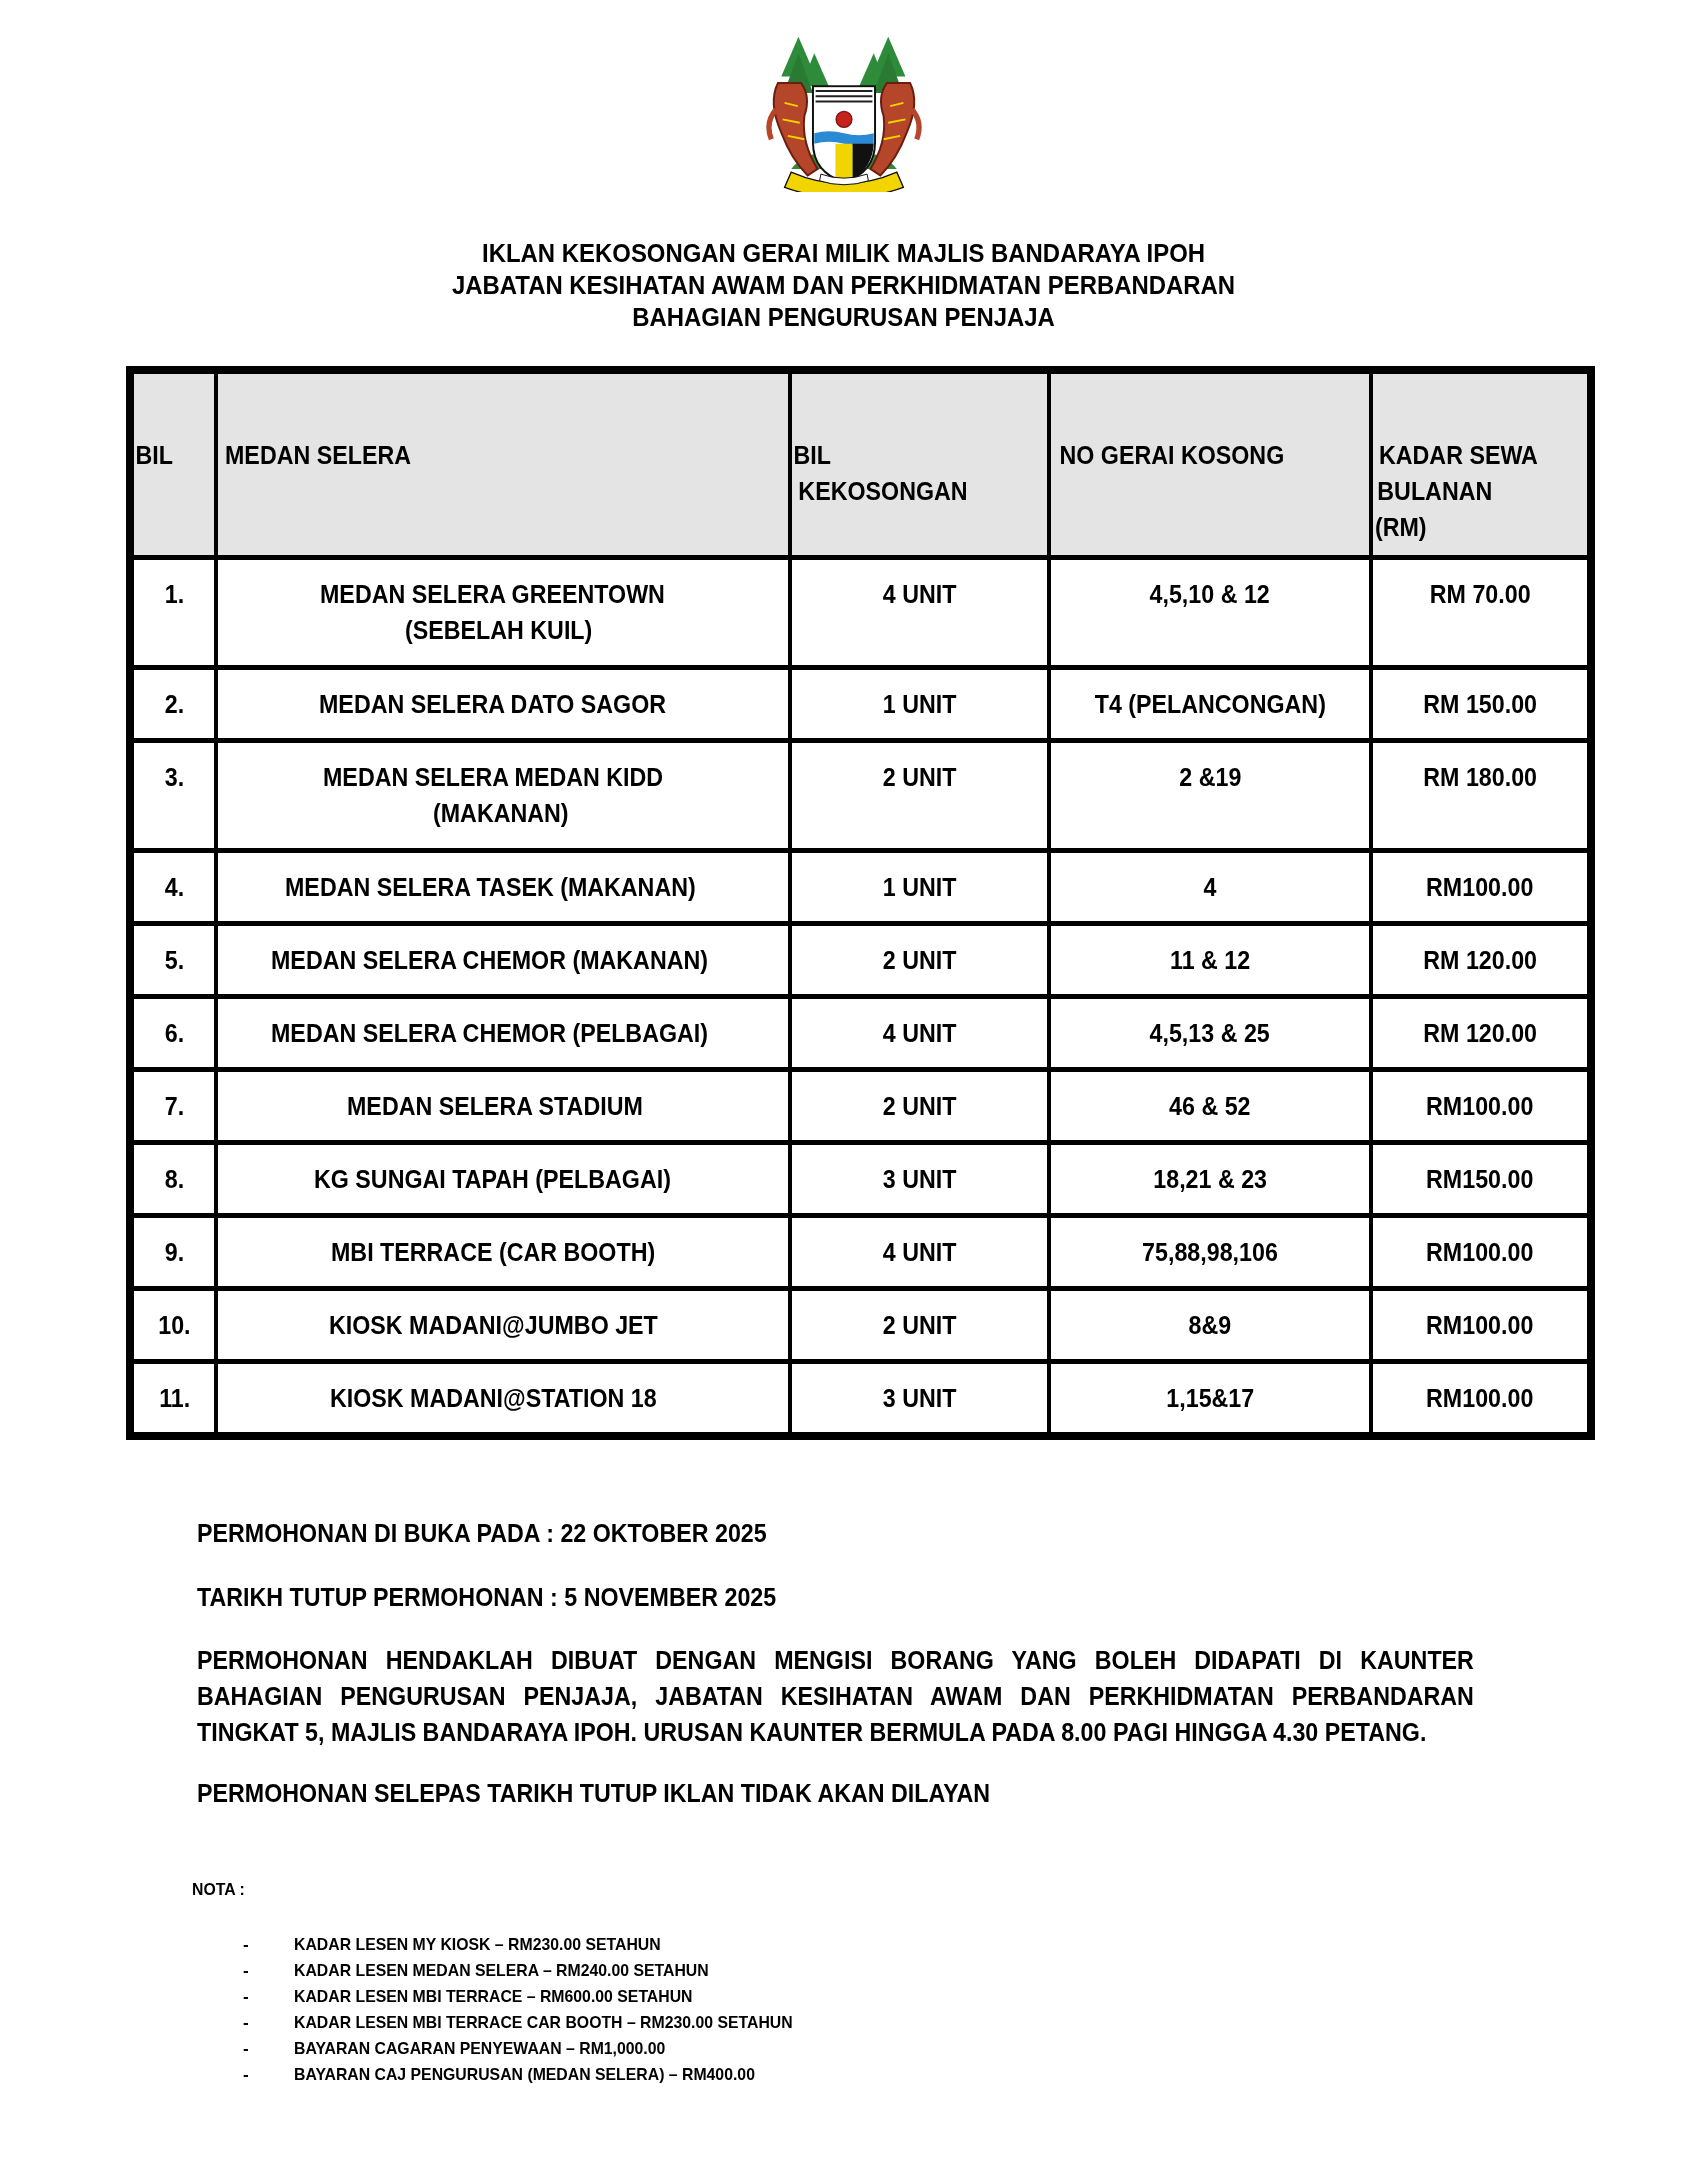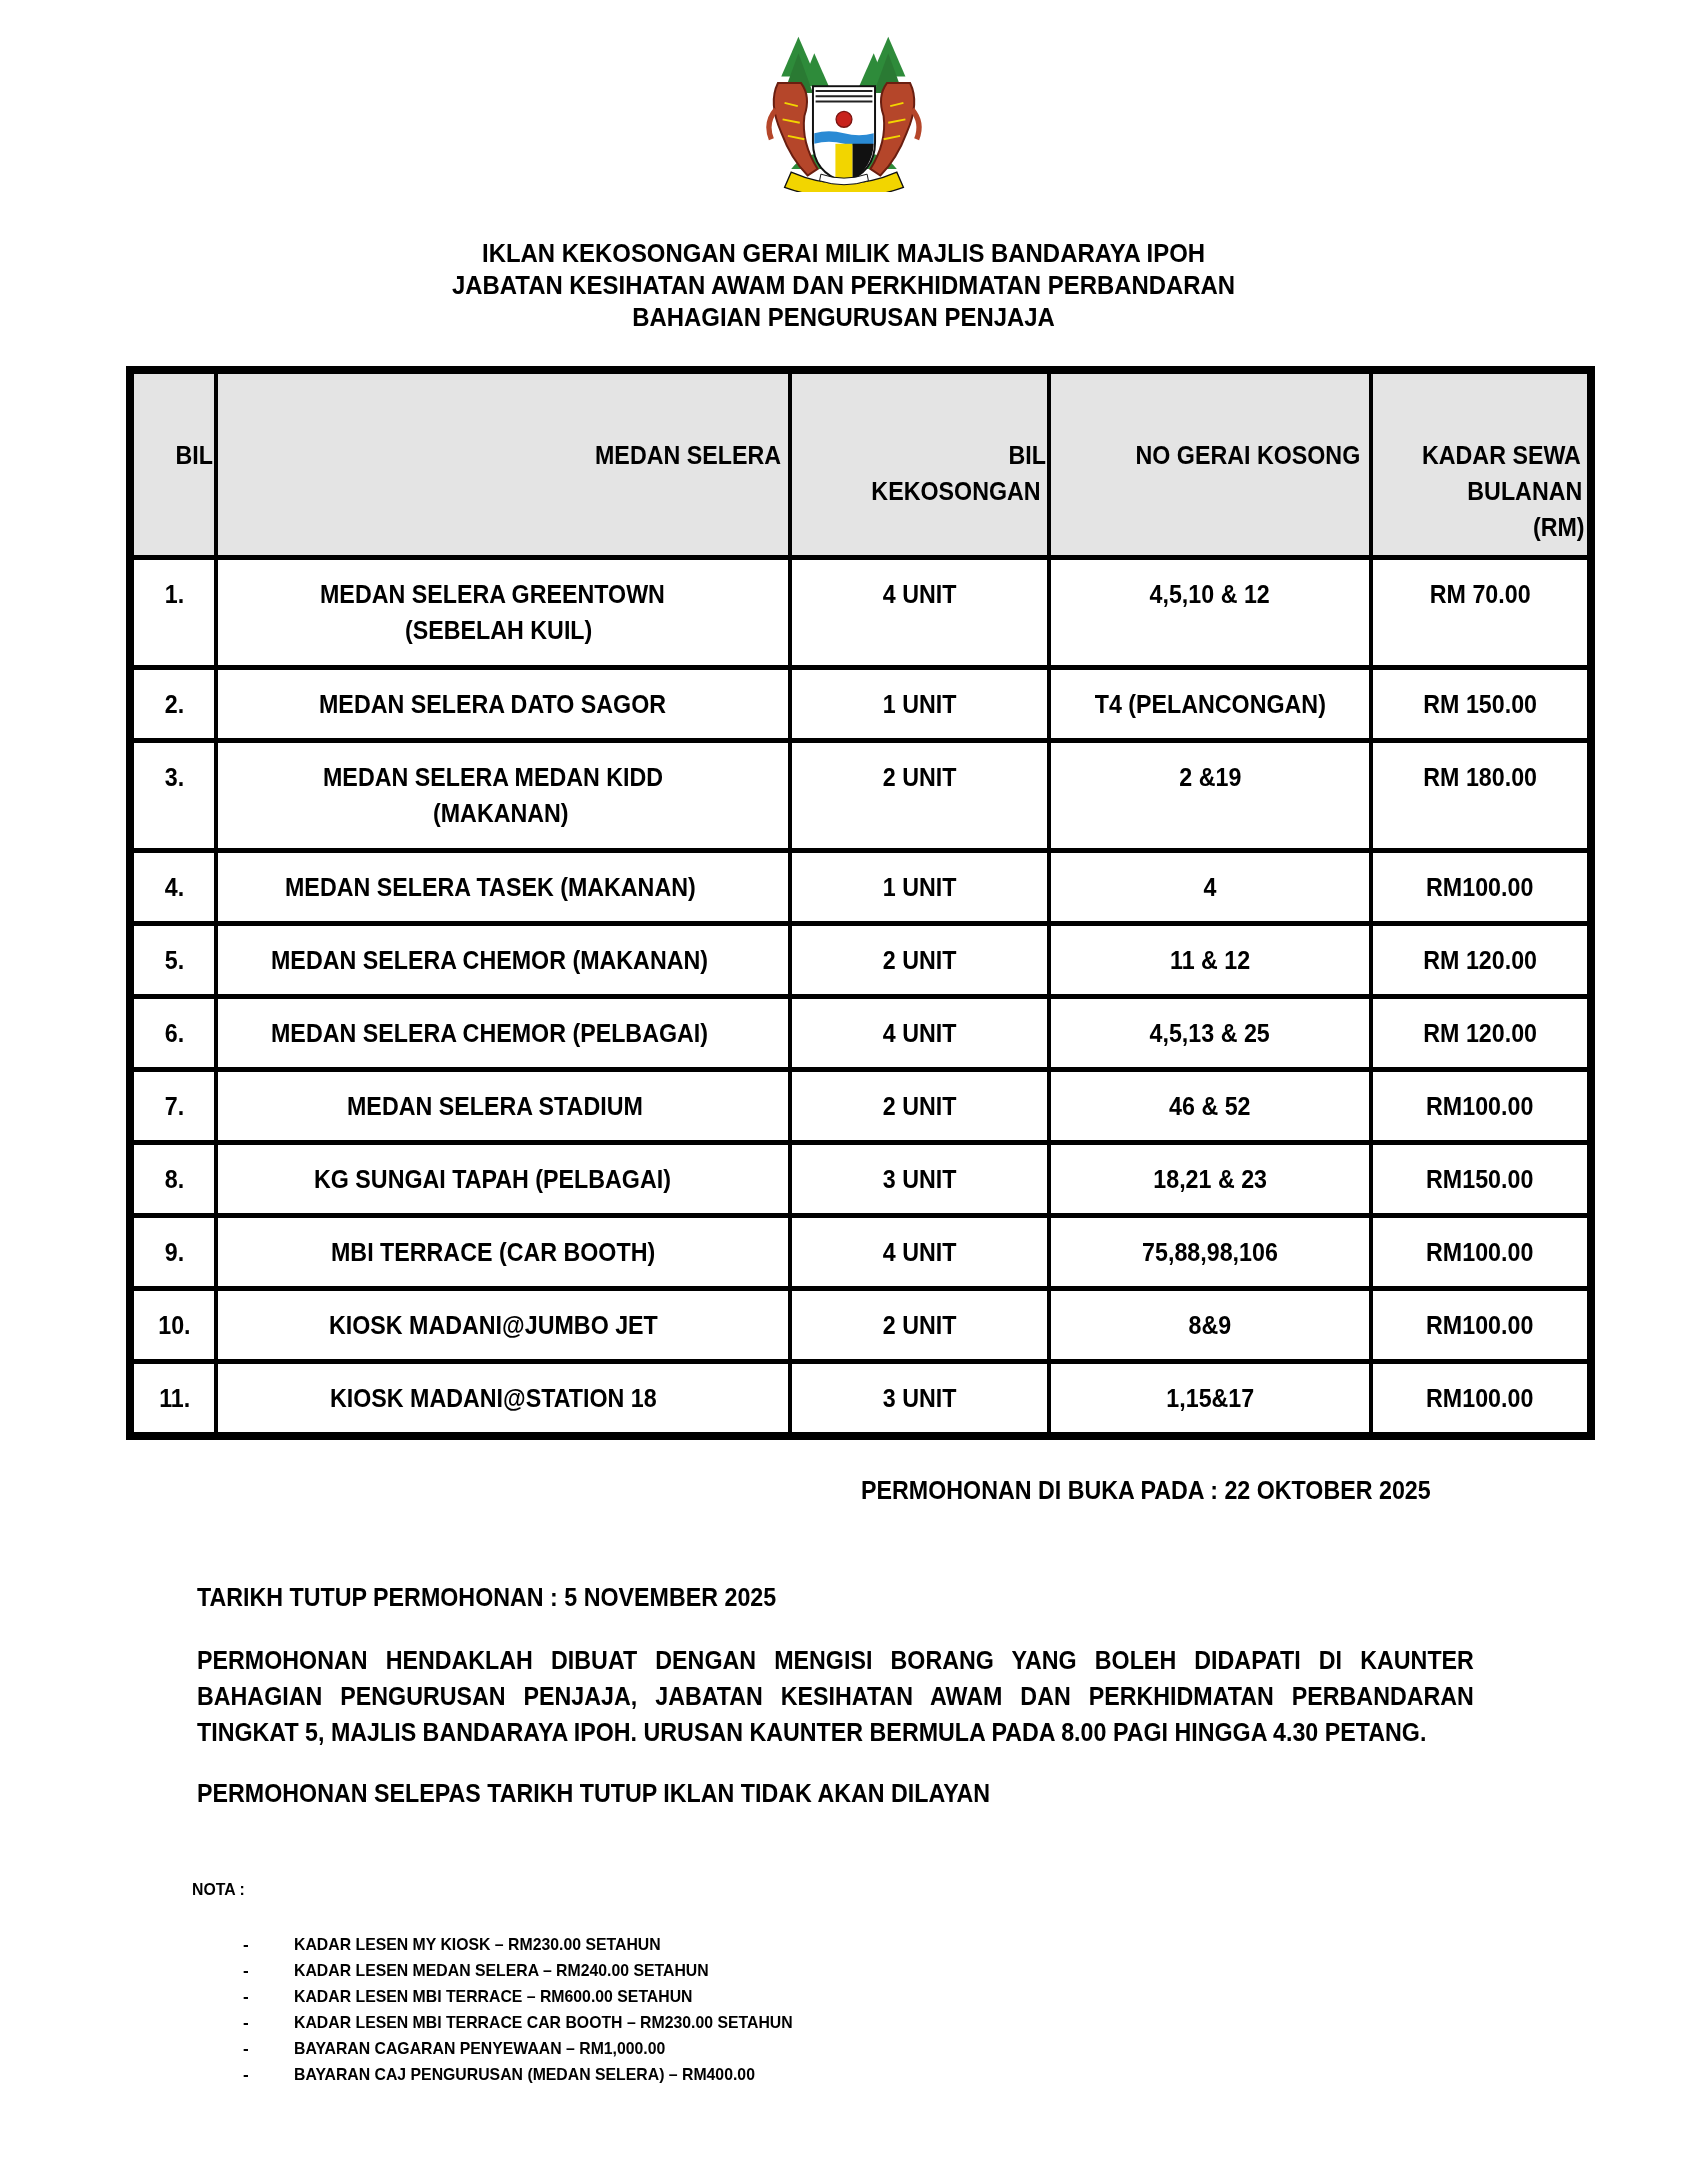--- a/index.html
+++ b/index.html
@@ -71,21 +71,21 @@
       font-weight: bold;
       font-size: 25px;
       line-height: 36px;
       vertical-align: top;
       padding: 0;
     }
     table.vacancy th {
       background: #e4e4e4;
       height: 187px;
       vertical-align: top;
-      text-align: right;
+      text-align: left;
       padding-top: 63px;
       box-sizing: border-box;
     }
     table.vacancy td {
       background: #ffffff;
       text-align: center;
       padding-top: 16px;
       padding-bottom: 16px;
     }
     table.vacancy td.name {
@@ -101,21 +101,21 @@
     
     .info {
       position: absolute;
       left: 197px;
       width: 1277px;
       font-weight: bold;
       font-size: 25px;
       line-height: 36px;
     }
     .info .cond-left { white-space: nowrap; }
-    .open-date { top: 1472px; text-align: right; }
+    .open-date { top: 1515px; }
     .close-date { top: 1579px; }
     .instructions {
       top: 1642px;
       text-align: justify;
       text-align-last: left;
       transform: scaleX(0.93);
       transform-origin: left top;
       width: 1373px;
     }
     .late-notice { top: 1775px; }

